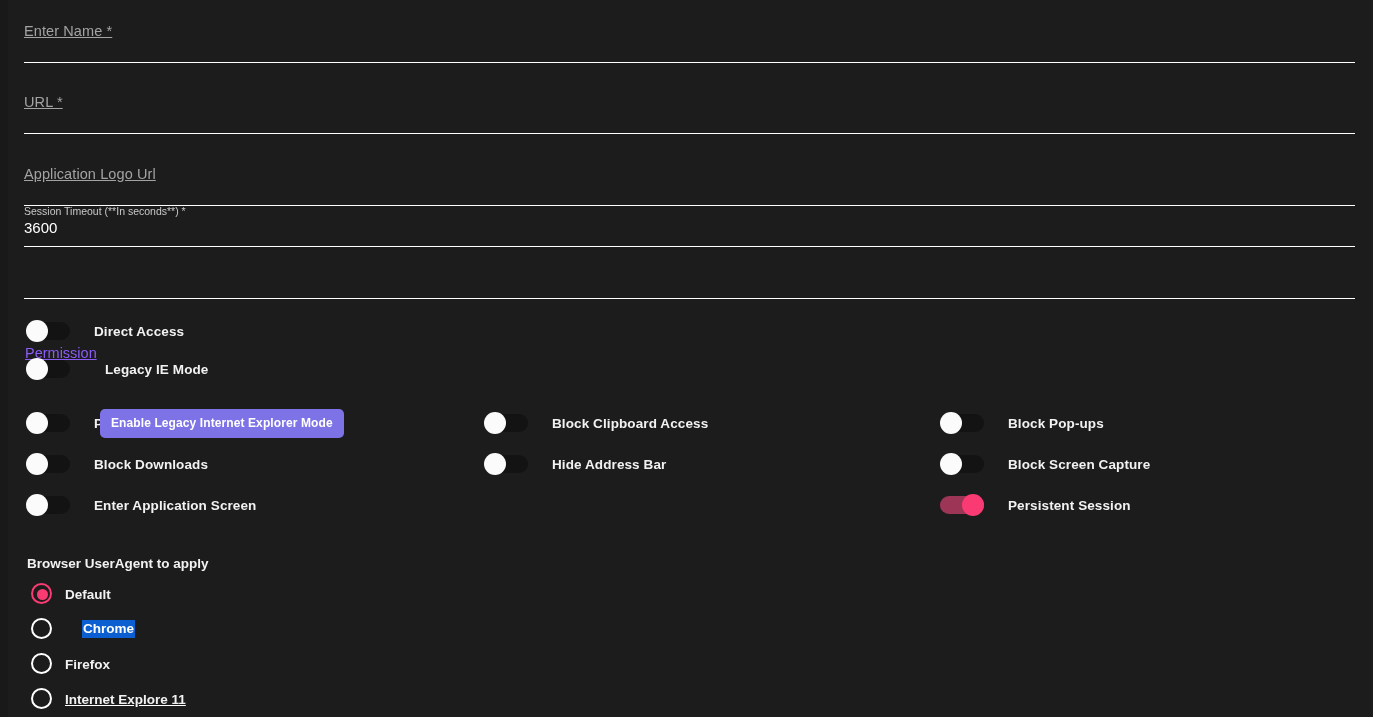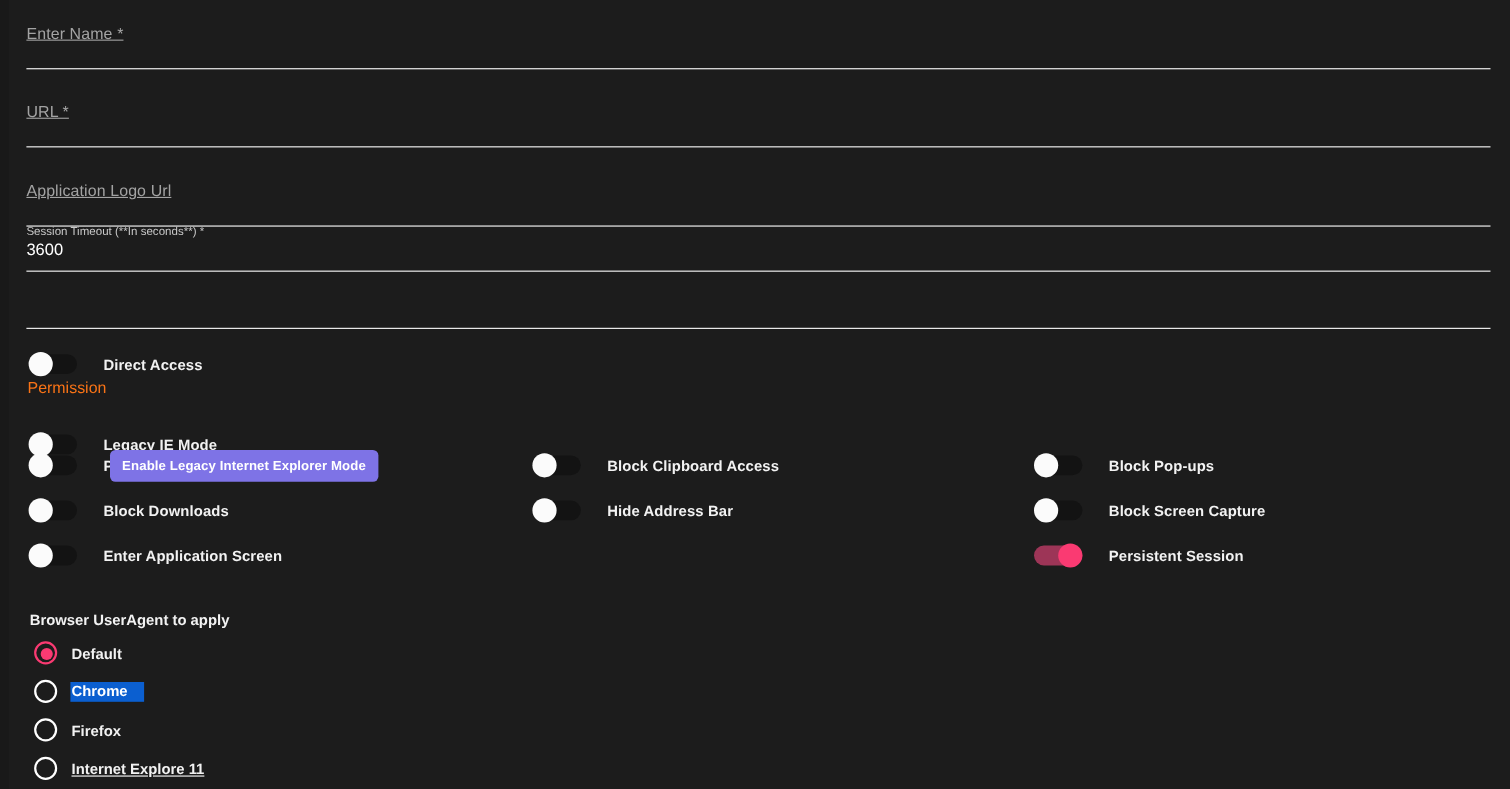--- a/index.html
+++ b/index.html
@@ -118,23 +118,24 @@
 
   
   .col-1 { left: 26px; }
   .col-2 { left: 484px; }
   .col-3 { left: 940px; text-align: center; }
 
   
   .plain-text {
     position: absolute;
     font-size: 14.5px;
-    color: #f97316;
+    color: #8b5cf6;
     line-height: 18px;
     white-space: nowrap;
+    text-decoration: underline;
   }
 
   
   .tooltip {
     position: absolute;
     background: #7e73e6;
     color: #ffffff;
     font-size: 12px;
     font-weight: bold;
     letter-spacing: .1px;
@@ -184,22 +185,22 @@
   .radio-label {
     margin-left: 11px;
     font-size: 13.5px;
     font-weight: bold;
     color: #f2f2f2;
     white-space: nowrap;
   }
   .radio-label.selected-text {
     background: #0b5fd0;
     color: #ffffff;
-    padding: 1px 15px 2px 1px;
-    margin-left: 10px;
+    padding: 1px 1px 2px 1px;
+    margin-left: 28px;
   }
 </style>
 </head>
 <body>
 
 <div class="left-gutter"></div>
 
 <div class="page">
 
   <div class="field" id="field-name">
@@ -230,21 +231,21 @@
   <div class="toggle-row col-1" style="top:320px;">
     <span class="switch">
       <span class="track"></span>
       <span class="knob"></span>
     </span>
     <span class="toggle-label">Direct Access</span>
   </div>
 
   <div class="plain-text" style="left:25px; top:344px;">Permission</div>
 
-  <div class="toggle-row col-1" style="top:393px;">
+  <div class="toggle-row col-1" style="top:358px;gap:11px;">
     <span class="switch">
       <span class="track"></span>
       <span class="knob"></span>
     </span>
     <span class="toggle-label">Legacy IE Mode</span>
   </div>
 
   <div class="toggle-row col-1" style="top:412px;">
     <span class="switch">
       <span class="track"></span>

